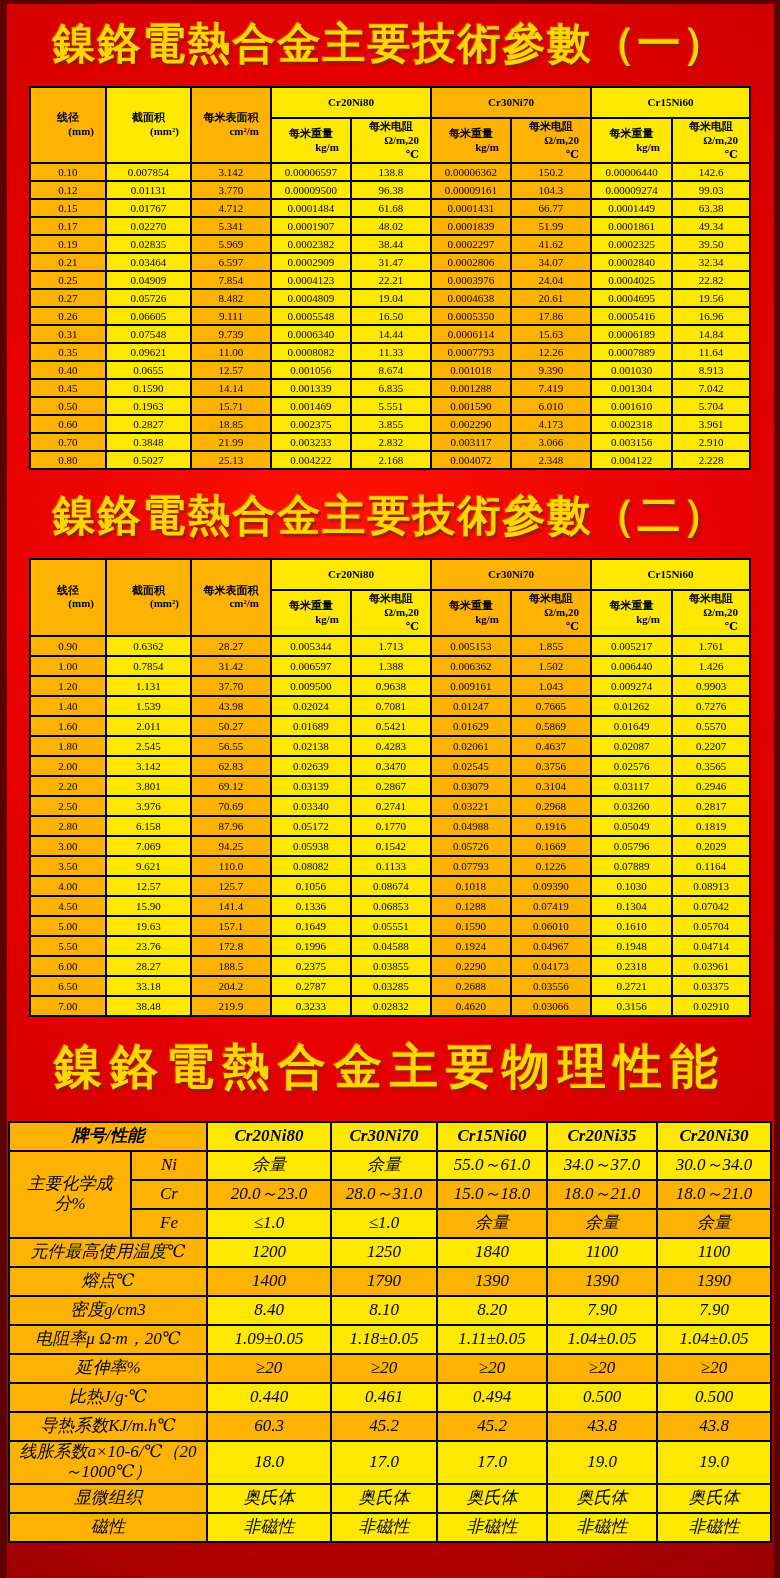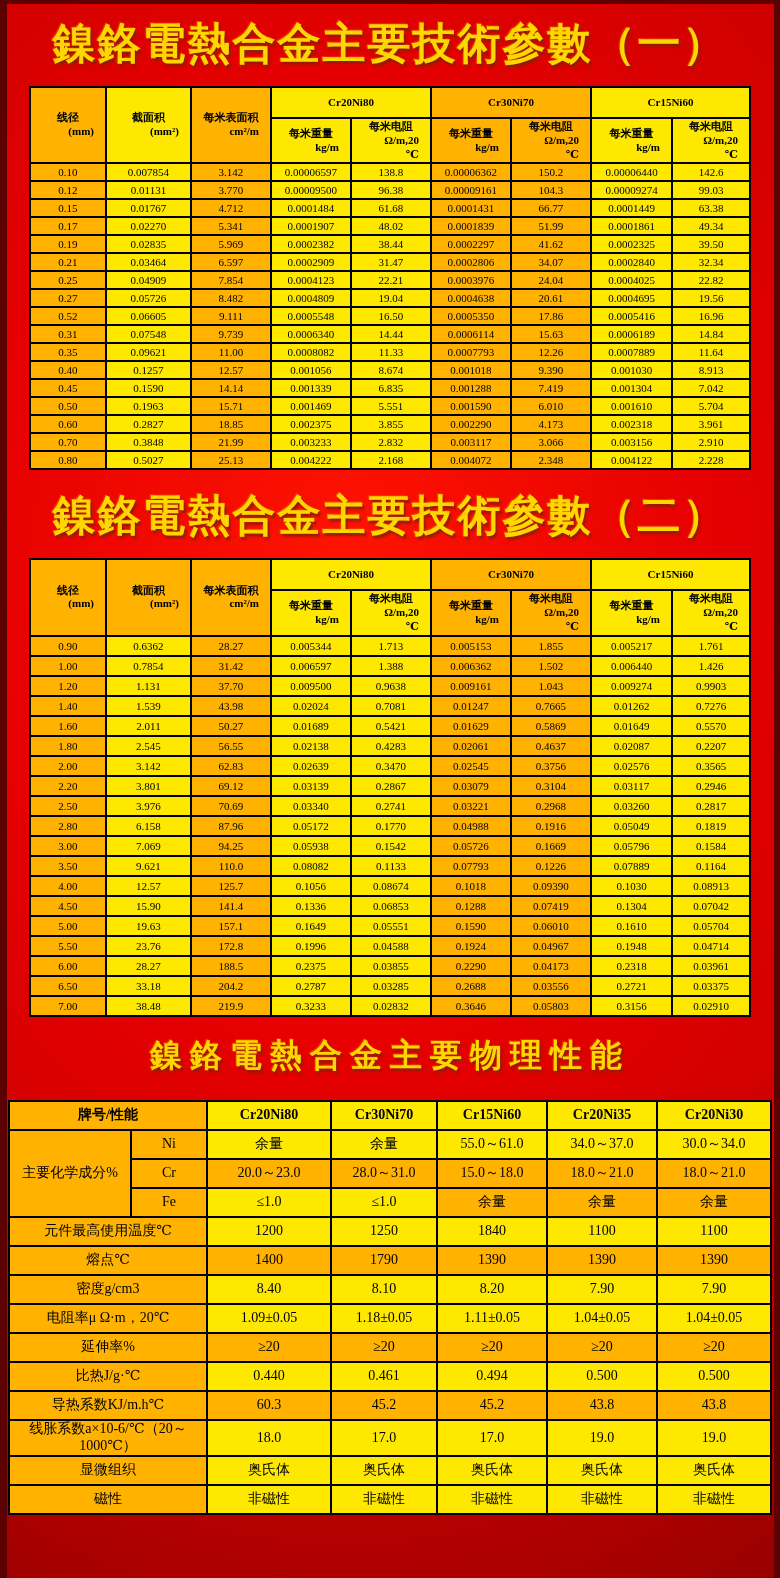--- a/index.html
+++ b/index.html
@@ -17,35 +17,35 @@
   .title{
     color:#ffd700;
     font-weight:bold;
     text-align:center;
     font-family:"DejaVu Serif","Liberation Serif",serif;
     text-shadow:2px 3px 2px rgba(140,30,0,.85), -1px -1px 1px rgba(255,120,0,.45);
     white-space:nowrap;
   }
   .t-params{font-size:43px;letter-spacing:2px;padding-top:10px;line-height:1.35;}
   .t-params2{padding-top:16px;}
-  .t-phys{font-size:32px;letter-spacing:8px;padding-top:18px;line-height:1.3;}
+  .t-phys{font-size:48px;letter-spacing:8px;padding-top:18px;line-height:1.3;}
 
   table{border-collapse:collapse;table-layout:fixed;}
   td,th{border:2px solid #000;text-align:center;vertical-align:middle;padding:0 2px;overflow:hidden;}
   .cell-y{background:#ffe800;}
   .cell-o{background:#ffb300;}
 
   .param{width:720px;margin:14px auto 0;font-size:11px;}
   .param thead tr{height:31px;}
   .param th{font-weight:bold;font-size:11px;line-height:1.25;padding:1px 2px;}
   #params-table-1 tbody td{height:16px;}
   #params-table-2 tbody td{height:18px;}
   .unit{display:block;text-align:right;padding-right:9px;font-weight:bold;}
 
-  .phys{width:762px;margin:24px auto 0;font-size:14px;}
+  .phys{width:762px;margin:24px auto 0;font-size:17px;font-style:italic;}
   .phys td,.phys th{height:27px;line-height:1.2;}
   .phys th{font-weight:bold;}
 </style>
 </head>
 <body>
 
 <div class="page">
 
   <div class="title t-params">鎳鉻電熱合金主要技術參數（一）</div>
 
@@ -162,21 +162,21 @@
           <td class="cell-y">0.05726</td>
           <td class="cell-o">8.482</td>
           <td class="cell-y">0.0004809</td>
           <td class="cell-y">19.04</td>
           <td class="cell-o">0.0004638</td>
           <td class="cell-o">20.61</td>
           <td class="cell-y">0.0004695</td>
           <td class="cell-y">19.56</td>
         </tr>
         <tr>
-          <td class="cell-o">0.52</td>
+          <td class="cell-o">0.26</td>
           <td class="cell-y">0.06605</td>
           <td class="cell-o">9.111</td>
           <td class="cell-y">0.0005548</td>
           <td class="cell-y">16.50</td>
           <td class="cell-o">0.0005350</td>
           <td class="cell-o">17.86</td>
           <td class="cell-y">0.0005416</td>
           <td class="cell-y">16.96</td>
         </tr>
         <tr>
@@ -196,21 +196,21 @@
           <td class="cell-o">11.00</td>
           <td class="cell-y">0.0008082</td>
           <td class="cell-y">11.33</td>
           <td class="cell-o">0.0007793</td>
           <td class="cell-o">12.26</td>
           <td class="cell-y">0.0007889</td>
           <td class="cell-y">11.64</td>
         </tr>
         <tr>
           <td class="cell-o">0.40</td>
-          <td class="cell-y">0.1257</td>
+          <td class="cell-y">0.0655</td>
           <td class="cell-o">12.57</td>
           <td class="cell-y">0.001056</td>
           <td class="cell-y">8.674</td>
           <td class="cell-o">0.001018</td>
           <td class="cell-o">9.390</td>
           <td class="cell-y">0.001030</td>
           <td class="cell-y">8.913</td>
         </tr>
         <tr>
           <td class="cell-o">0.45</td>
@@ -415,21 +415,21 @@
         </tr>
         <tr>
           <td class="cell-o">3.00</td>
           <td class="cell-y">7.069</td>
           <td class="cell-o">94.25</td>
           <td class="cell-y">0.05938</td>
           <td class="cell-y">0.1542</td>
           <td class="cell-o">0.05726</td>
           <td class="cell-o">0.1669</td>
           <td class="cell-y">0.05796</td>
-          <td class="cell-y">0.1584</td>
+          <td class="cell-y">0.2029</td>
         </tr>
         <tr>
           <td class="cell-o">3.50</td>
           <td class="cell-y">9.621</td>
           <td class="cell-o">110.0</td>
           <td class="cell-y">0.08082</td>
           <td class="cell-y">0.1133</td>
           <td class="cell-o">0.07793</td>
           <td class="cell-o">0.1226</td>
           <td class="cell-y">0.07889</td>
@@ -500,22 +500,22 @@
           <td class="cell-o">0.03556</td>
           <td class="cell-y">0.2721</td>
           <td class="cell-y">0.03375</td>
         </tr>
         <tr>
           <td class="cell-o">7.00</td>
           <td class="cell-y">38.48</td>
           <td class="cell-o">219.9</td>
           <td class="cell-y">0.3233</td>
           <td class="cell-y">0.02832</td>
-          <td class="cell-o">0.3646</td>
-          <td class="cell-o">0.05803</td>
+          <td class="cell-o">0.4620</td>
+          <td class="cell-o">0.03066</td>
           <td class="cell-y">0.3156</td>
           <td class="cell-y">0.02910</td>
         </tr>
       </tbody>
   </table>
 
   <div class="title t-phys">鎳鉻電熱合金主要物理性能</div>
 
   <table class="phys" id="physical-table">
     <colgroup>

